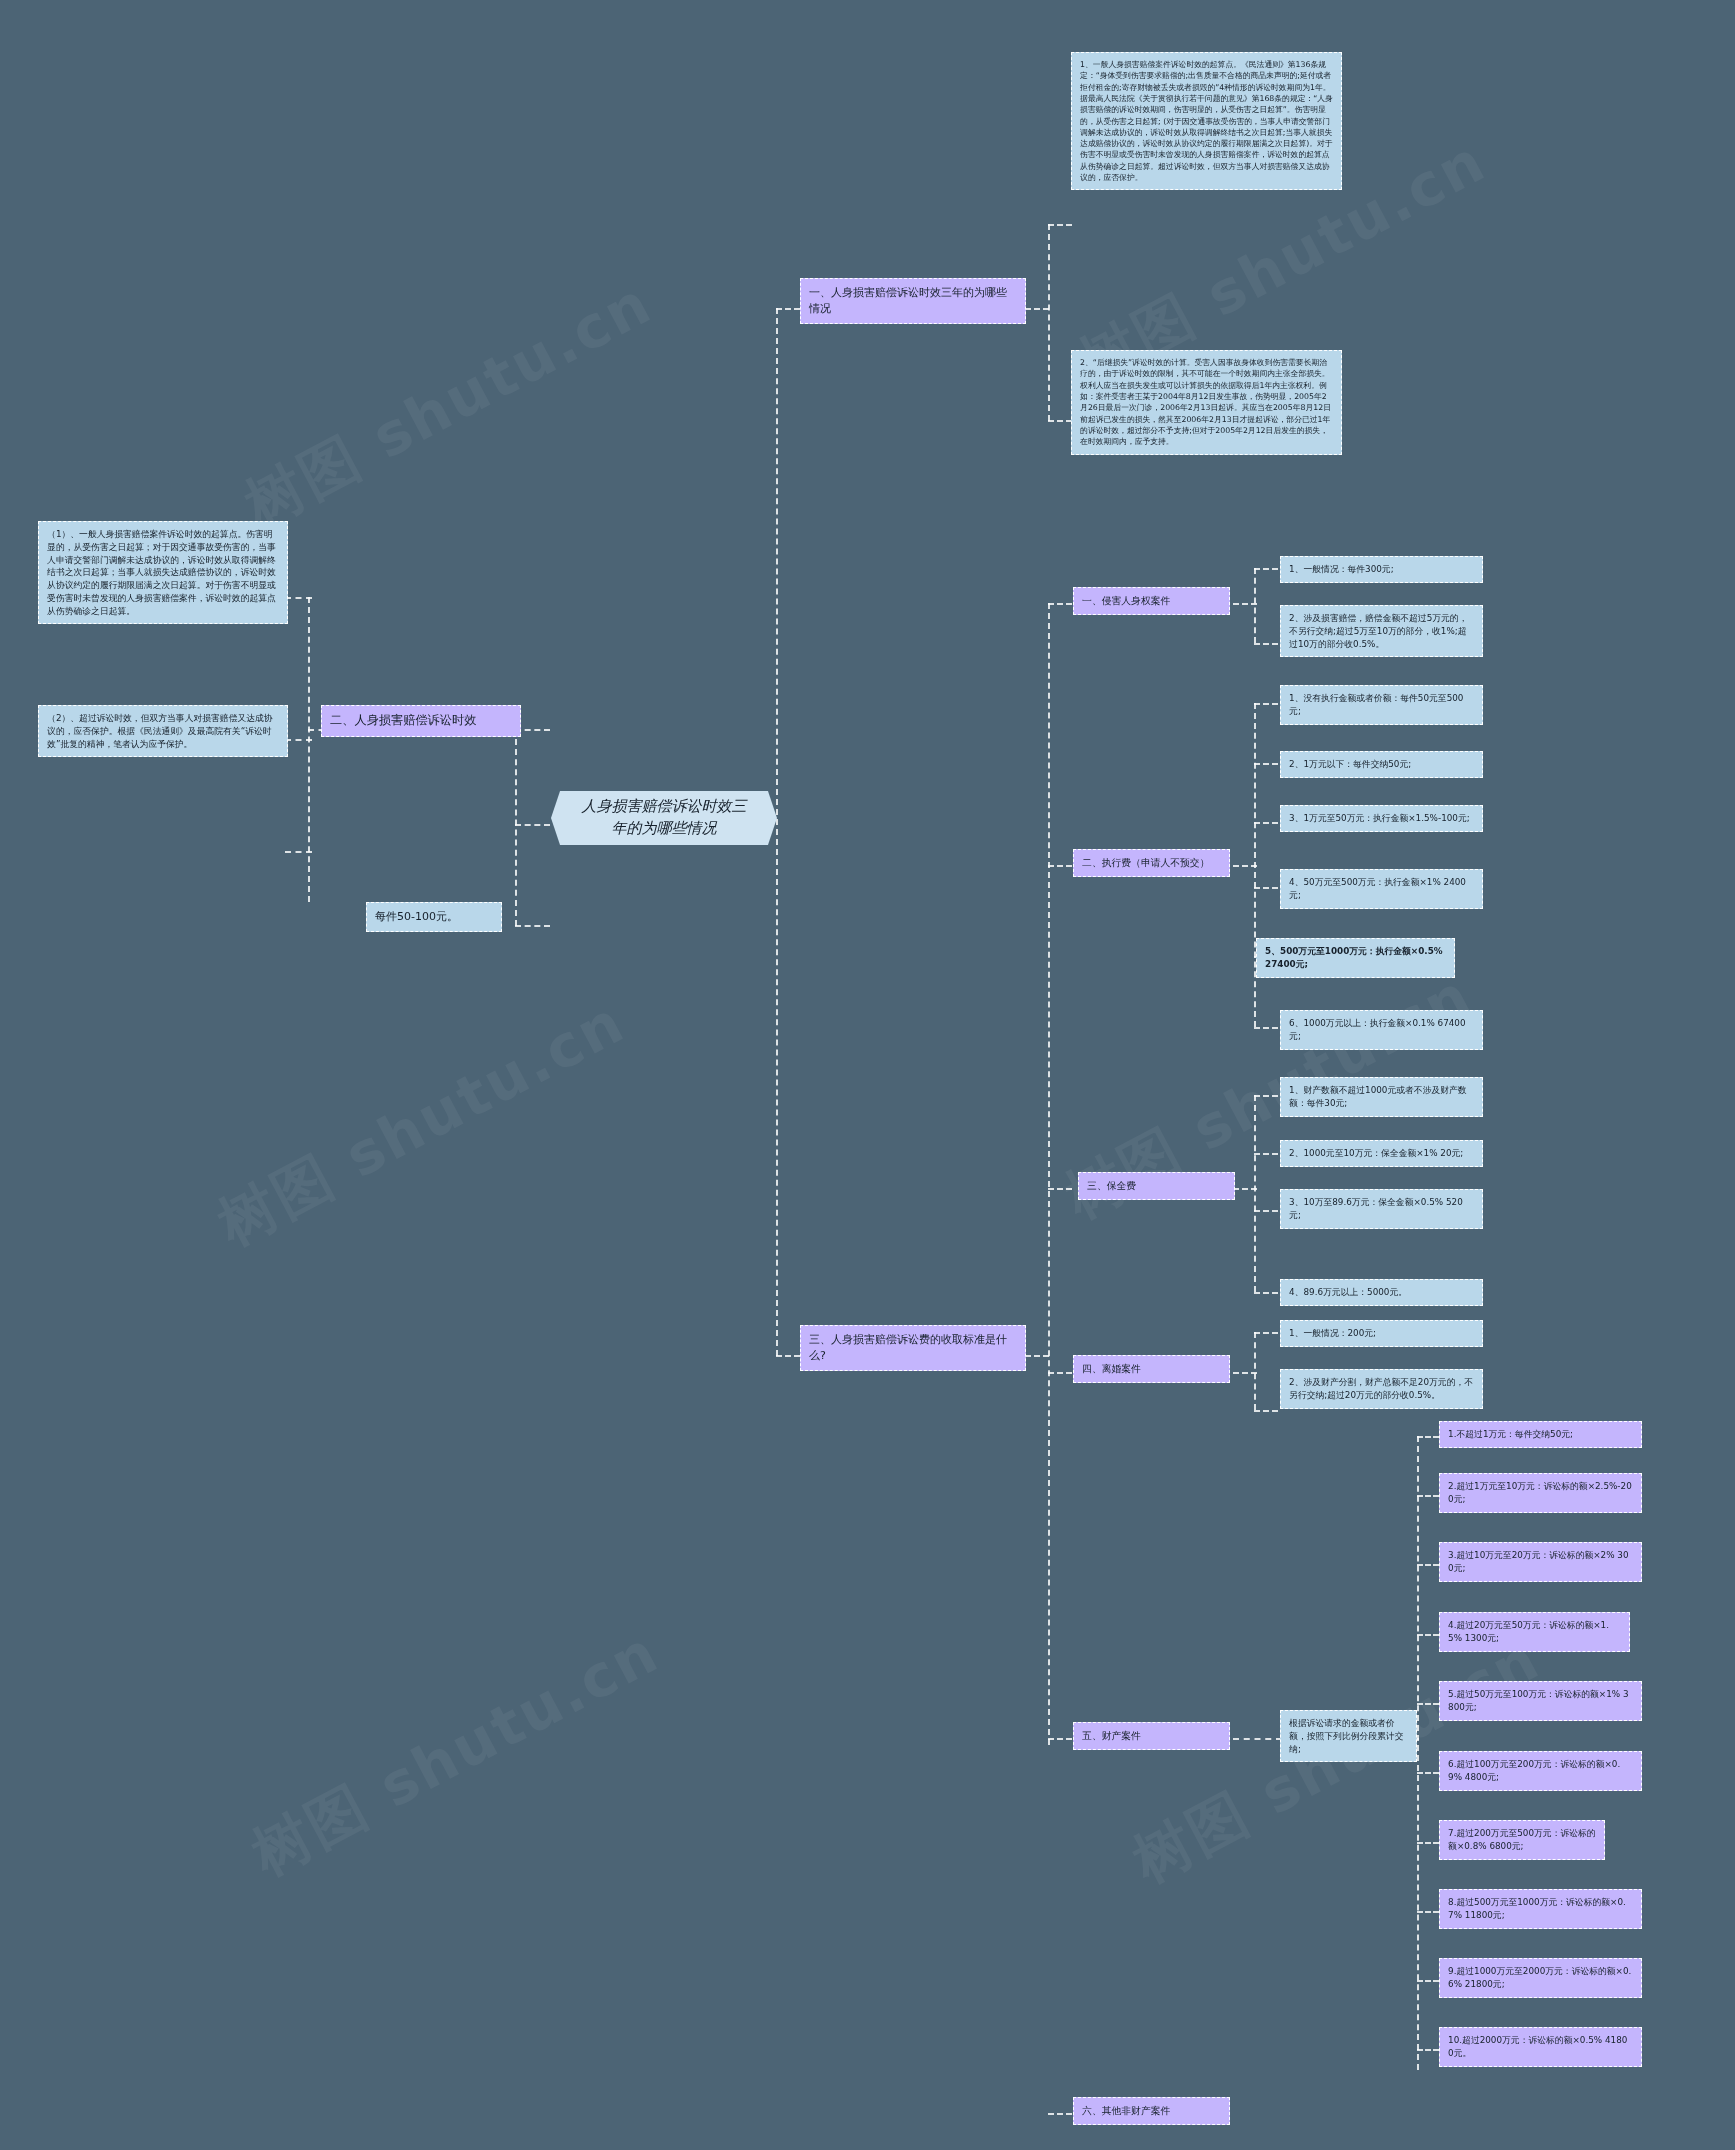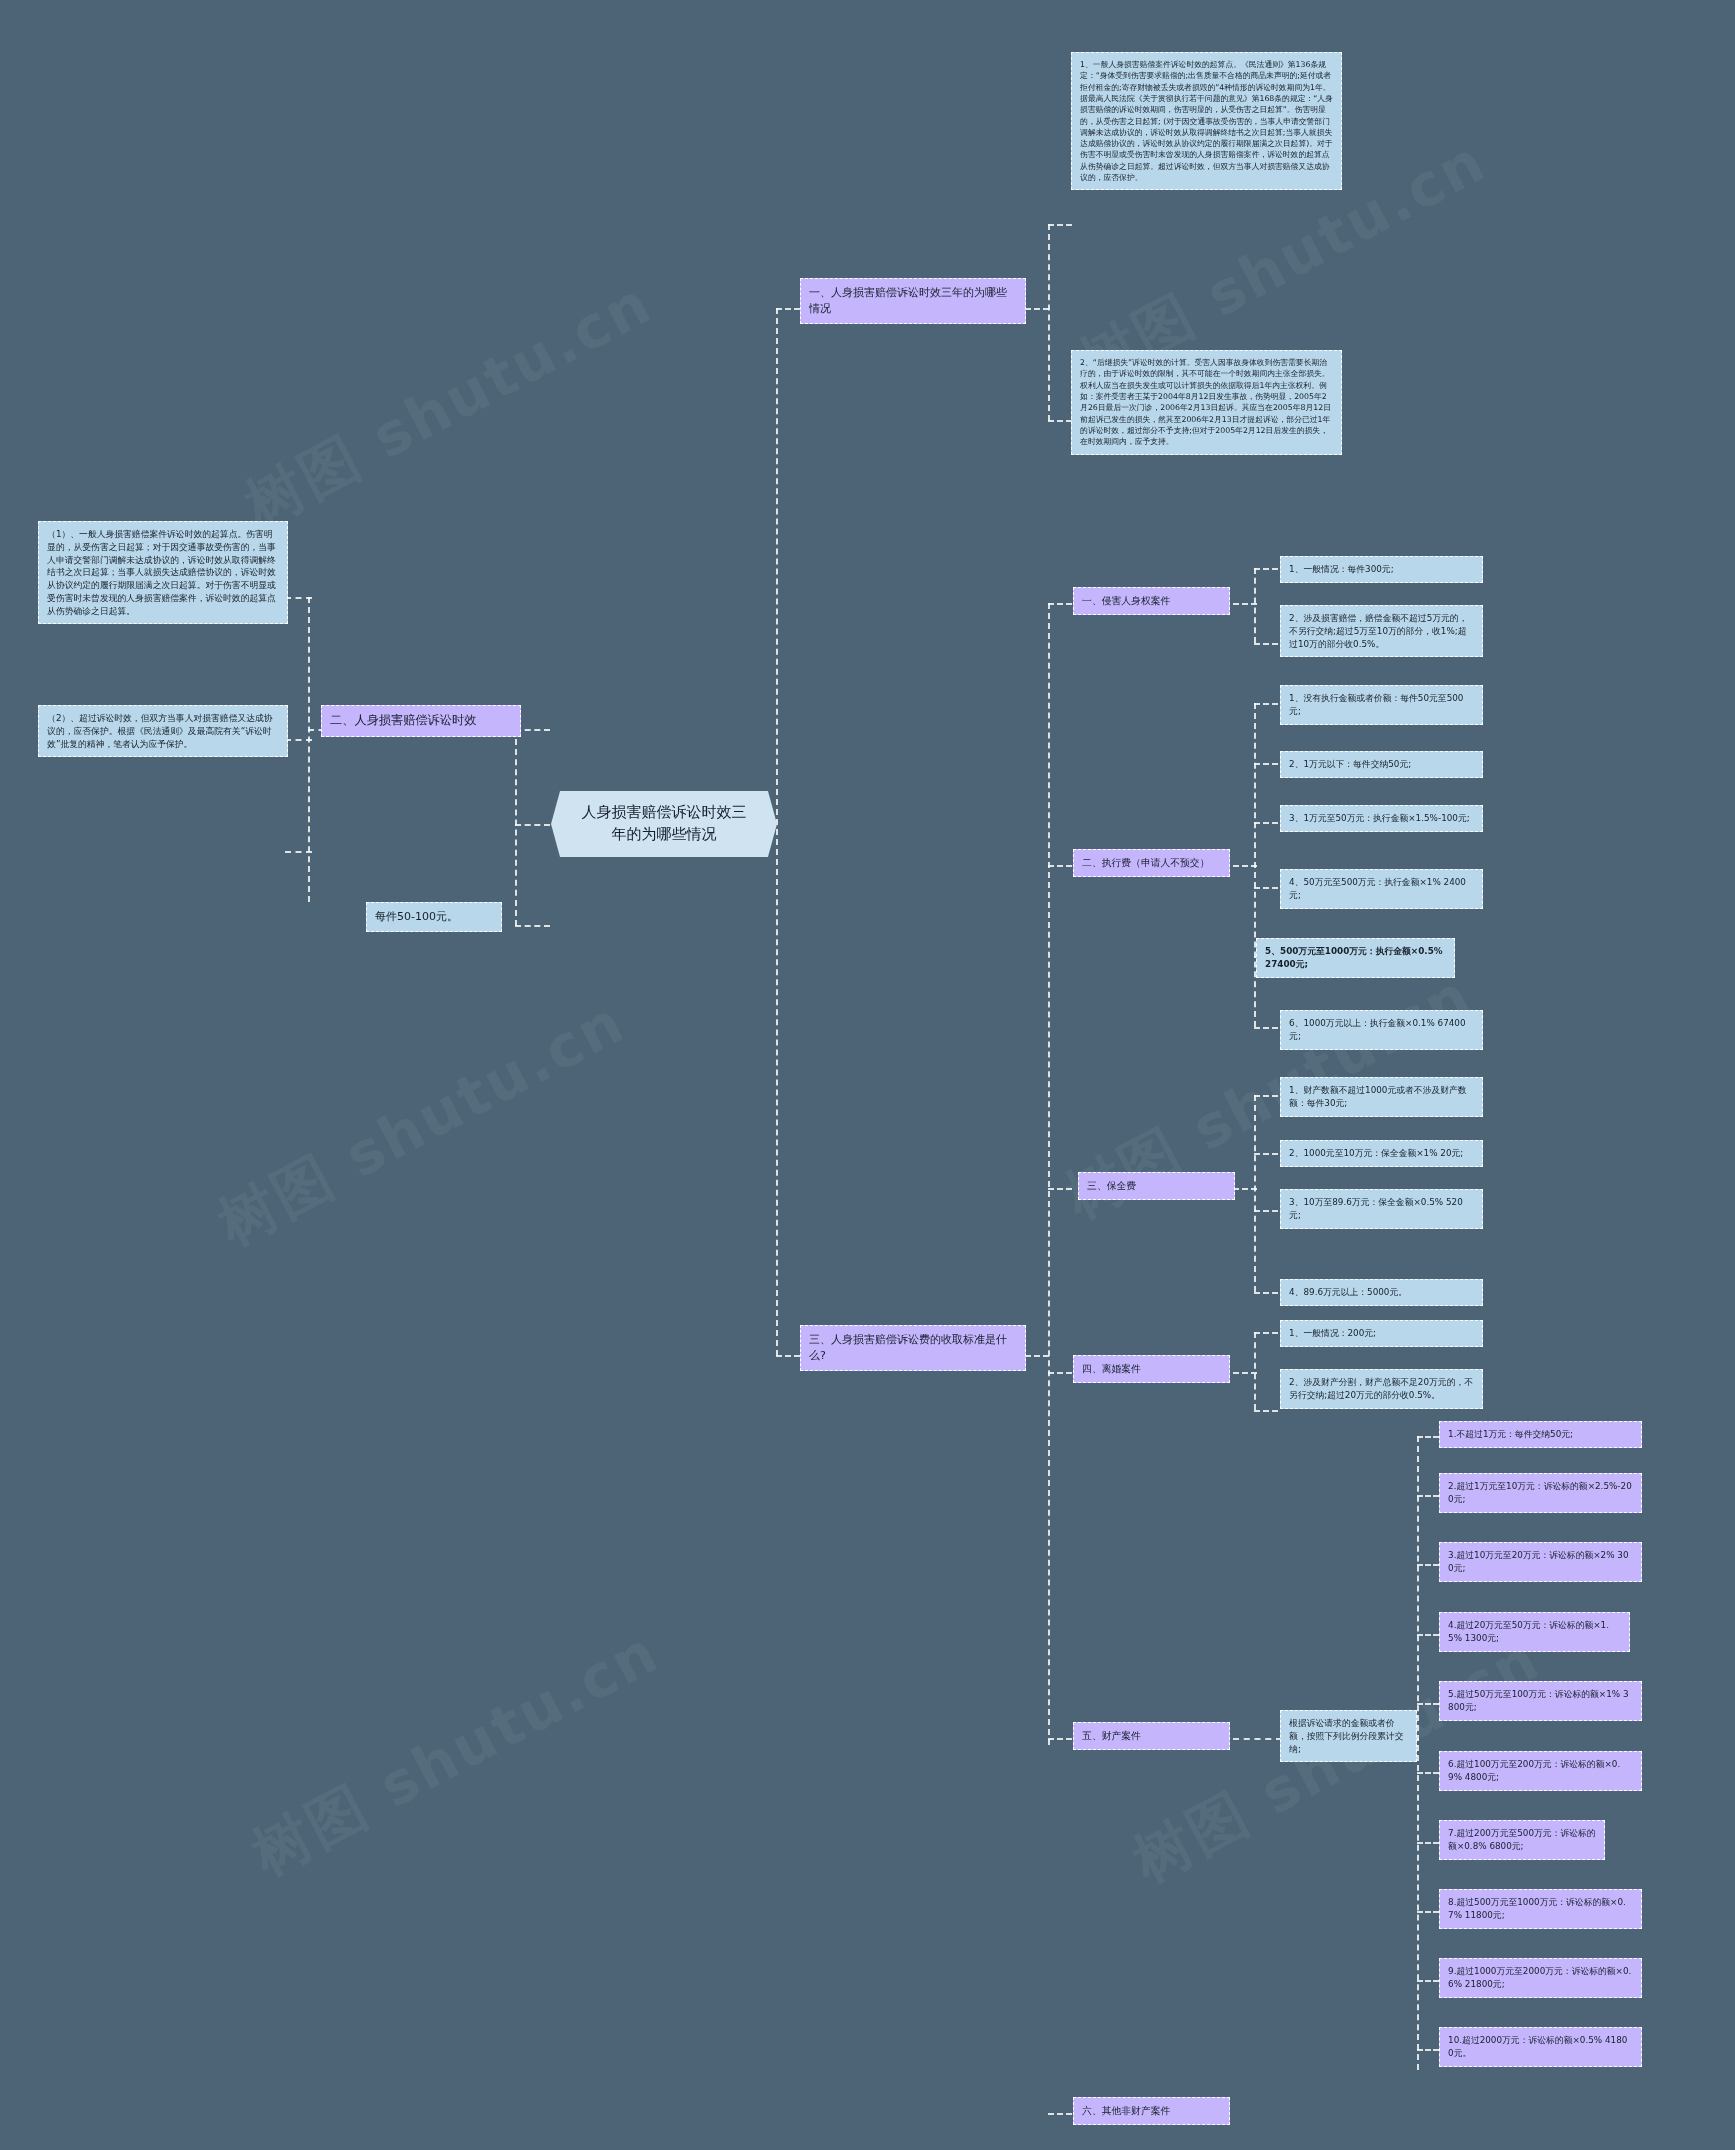--- a/index.html
+++ b/index.html
@@ -145,21 +145,21 @@
   <div class="h-line" style="left:1417px;top:1495px;width:22px;"></div>
   <div class="h-line" style="left:1417px;top:1564px;width:22px;"></div>
   <div class="h-line" style="left:1417px;top:1634px;width:22px;"></div>
   <div class="h-line" style="left:1417px;top:1703px;width:22px;"></div>
   <div class="h-line" style="left:1417px;top:1772px;width:22px;"></div>
   <div class="h-line" style="left:1417px;top:1842px;width:22px;"></div>
   <div class="h-line" style="left:1417px;top:1911px;width:22px;"></div>
   <div class="h-line" style="left:1417px;top:1980px;width:22px;"></div>
   <div class="h-line" style="left:1417px;top:2049px;width:22px;"></div>
 
-  <div class="hex" style="left:551px;top:791px;width:226px;height:66px;">
+  <div class="hex" style="left:551px;top:791px;width:226px;height:54px;font-style:italic;">
     <span>人身损害赔偿诉讼时效三年的为哪些情况</span>
   </div>
 
   <div class="node pale t18" style="left:321px;top:705px;width:200px;">
     <span>二、人身损害赔偿诉讼时效</span>
   </div>
 
   <div class="node mid t13" style="left:38px;top:521px;width:250px;">
     <span>（1）、一般人身损害赔偿案件诉讼时效的起算点。伤害明显的，从受伤害之日起算；对于因交通事故受伤害的，当事人申请交警部门调解未达成协议的，诉讼时效从取得调解终结书之次日起算；当事人就损失达成赔偿协议的，诉讼时效从协议约定的履行期限届满之次日起算。对于伤害不明显或受伤害时未曾发现的人身损害赔偿案件，诉讼时效的起算点从伤势确诊之日起算。</span>
   </div>

